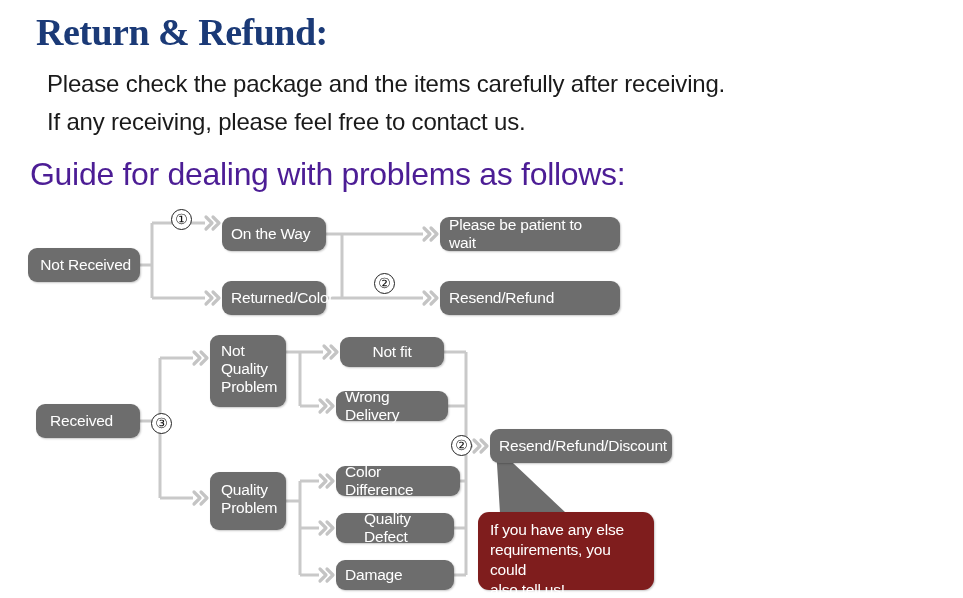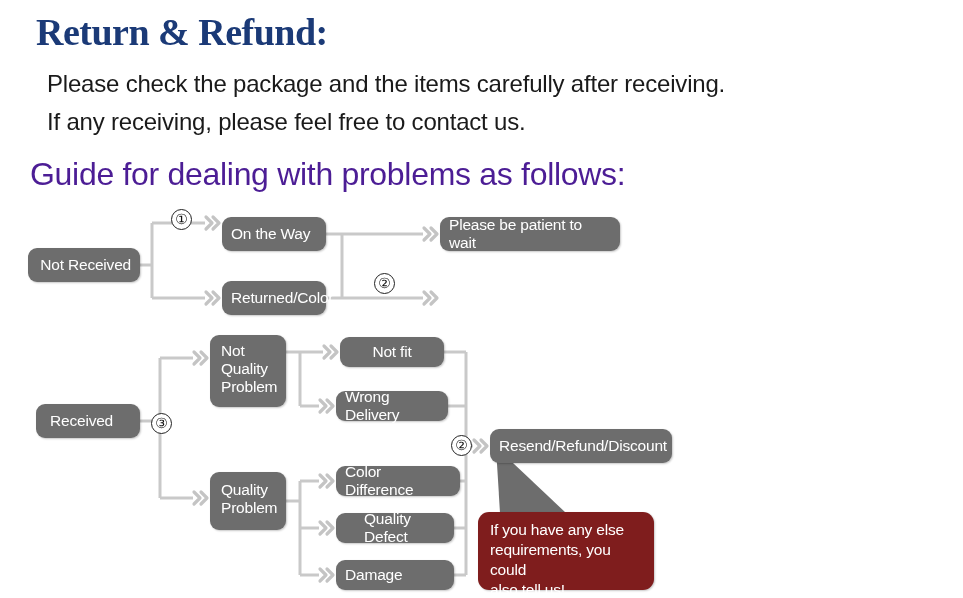--- a/index.html
+++ b/index.html
@@ -217,20 +217,23 @@
     </div>
 
     <div class="node" style="left:222px; top:86px; width:104px; height:34px;">
       <span>Returned/Color</span>
     </div>
 
     <div class="node" style="left:440px; top:22px; width:180px; height:34px;">
       <span>Please be patient to wait</span>
     </div>
 
+    <div class="node" style="left:440px; top:86px; width:180px; height:34px;">
+      <span>Resend/Refund</span>
+    </div>
 
     <div class="node" style="left:36px; top:209px; width:104px; height:34px; padding-left:14px;">
       <span>Received</span>
     </div>
 
     <div class="node multi" style="left:210px; top:140px; width:76px; height:72px;">
       <div>Not</div>
       <div>Quality</div>
       <div>Problem</div>
     </div>

